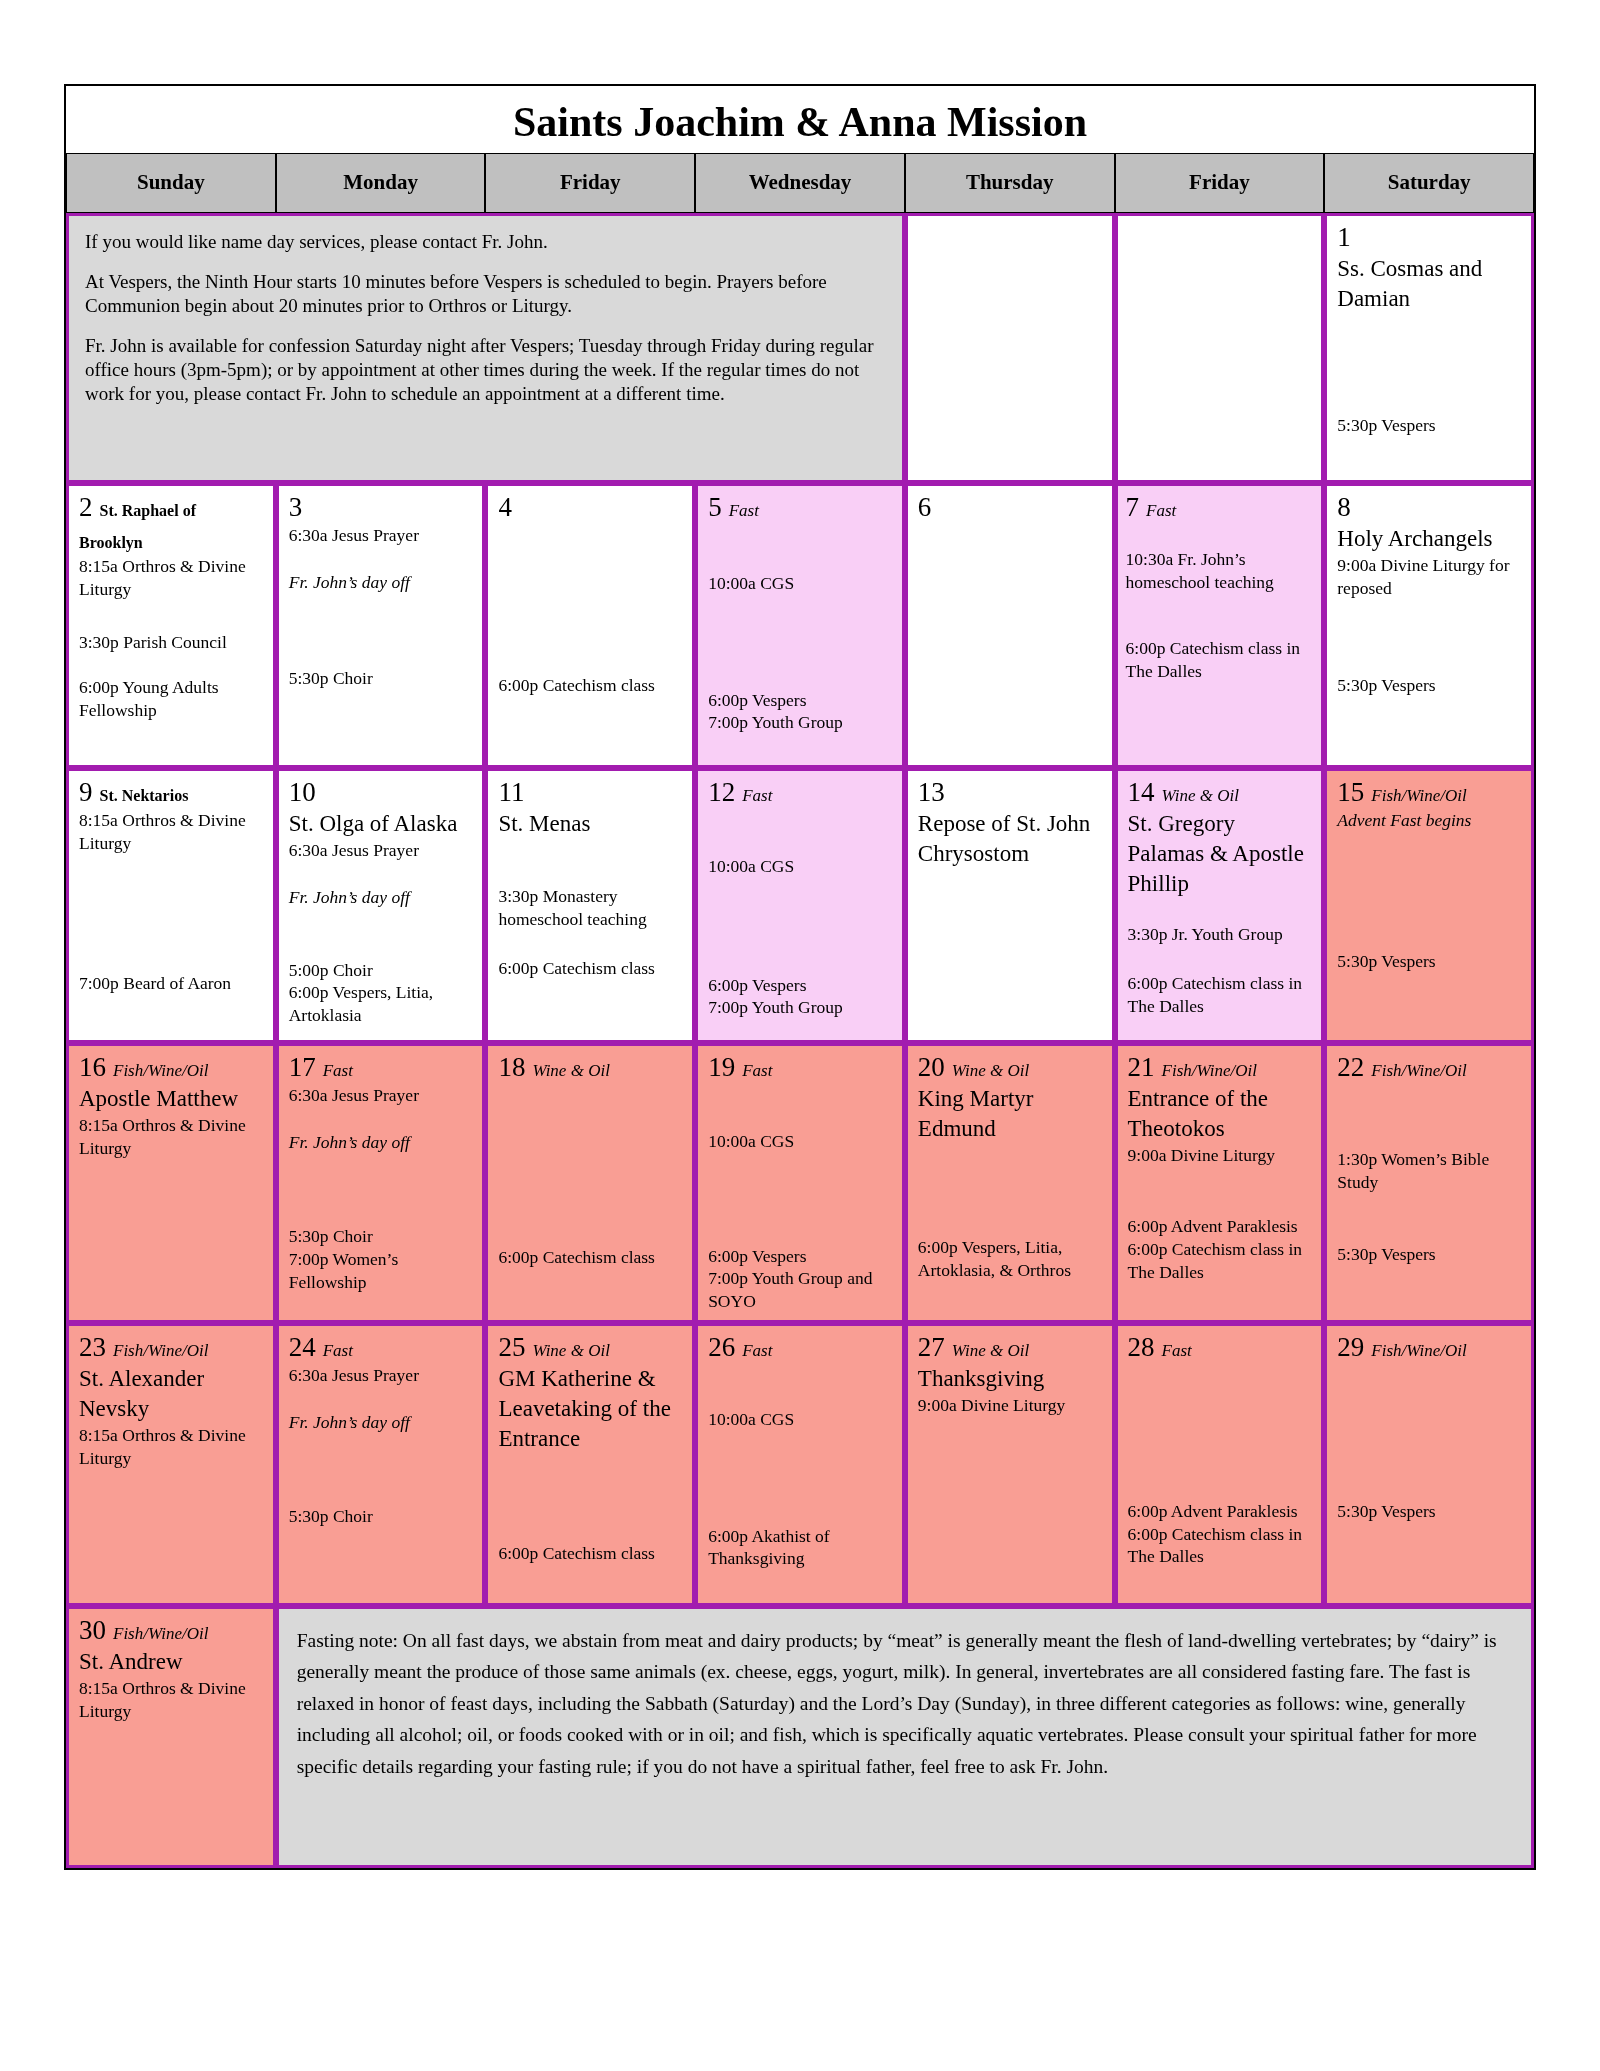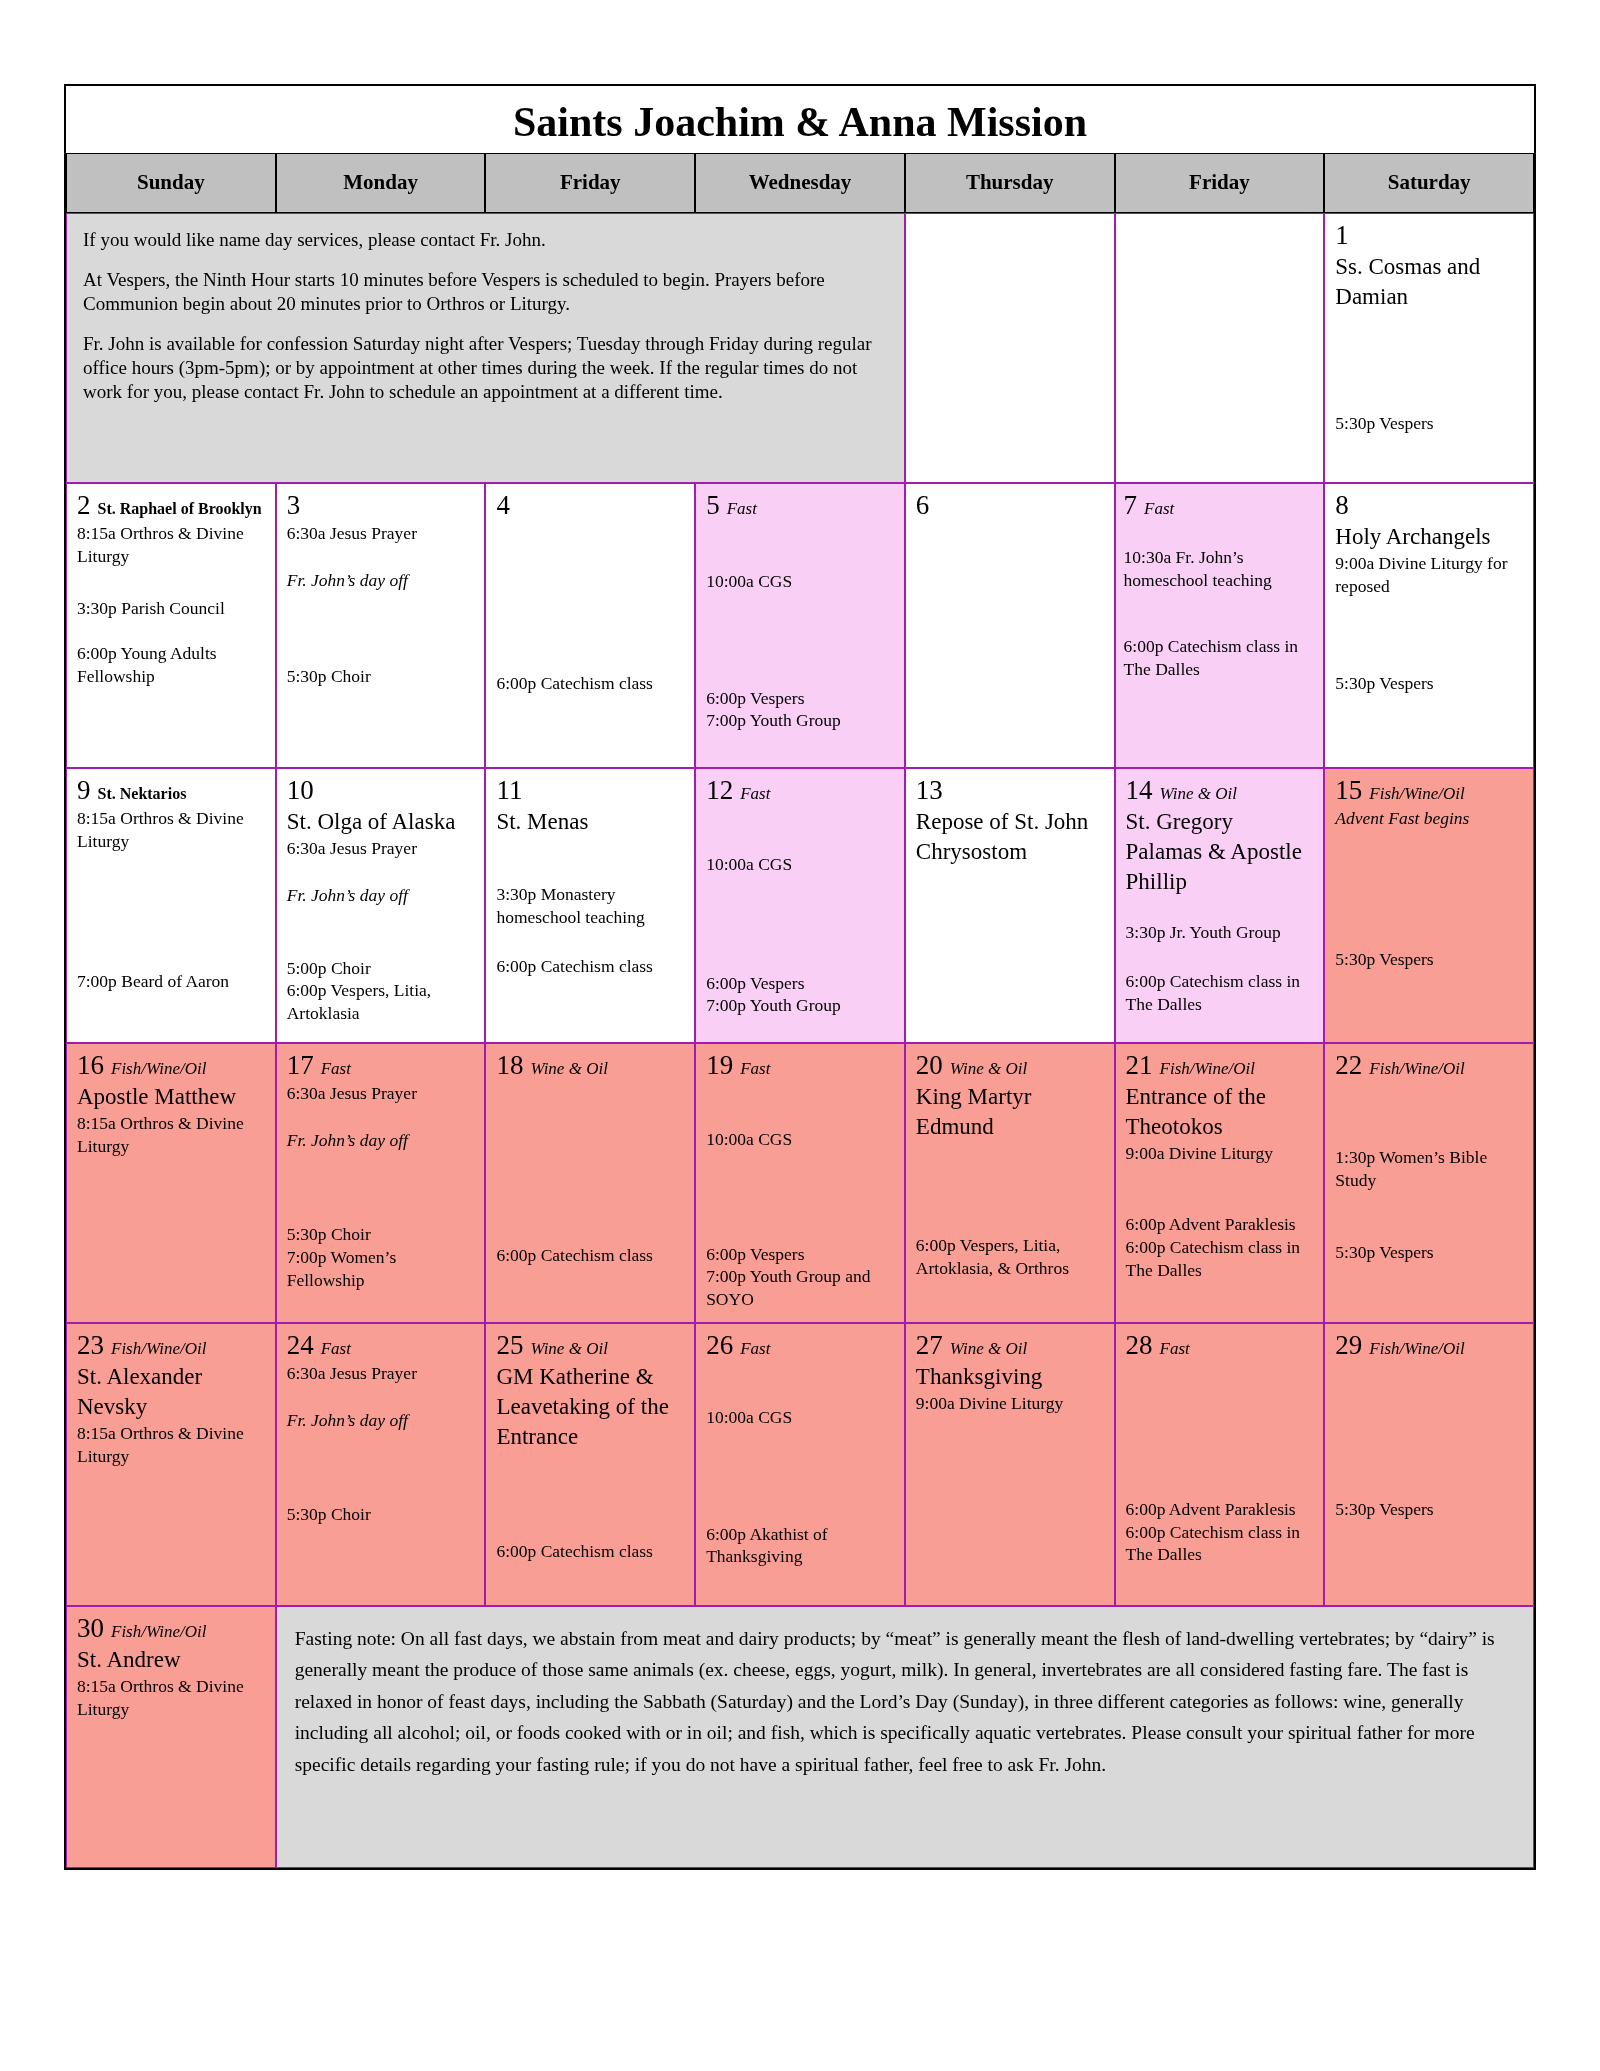--- a/index.html
+++ b/index.html
@@ -12,21 +12,21 @@
   .title { font-size:42px; font-weight:bold; line-height:1.16; }
   .subtitle { font-size:23px; margin-top:12px; padding-bottom:10px; }
   .subtitle a { text-decoration:underline; }
   .hdrrow, .week { display:grid; grid-template-columns:repeat(7,1fr); }
   .hdrrow { height:60px; }
   .hdr {
     border:1px solid #000; font-weight:bold; font-size:21px;
     display:flex; align-items:center; justify-content:center;
   }
   .cell {
-    border:1px solid #a21caf; padding:6px 10px 0 10px;
+    border:3px solid #a21caf; padding:6px 10px 0 10px;
     font-size:17.5px; line-height:1.31; overflow:hidden;
   }
   .numrow { font-size:27px; line-height:1.18; }
   .fastlbl { font-size:17px; font-style:italic; font-weight:normal; margin-left:7px; }
   .iname  { font-size:16px; font-weight:bold; margin-left:7px; }
   .line.b { font-weight:normal; font-size:23px; }
   .line.i { font-style:italic; }
   .infocell { padding:14px 16px; font-size:19px; line-height:1.27; }
   .infocell .para + .para { margin-top:16px; }
   .notecell { padding:16px 18px 0 18px; font-size:19.5px; line-height:1.62; }

